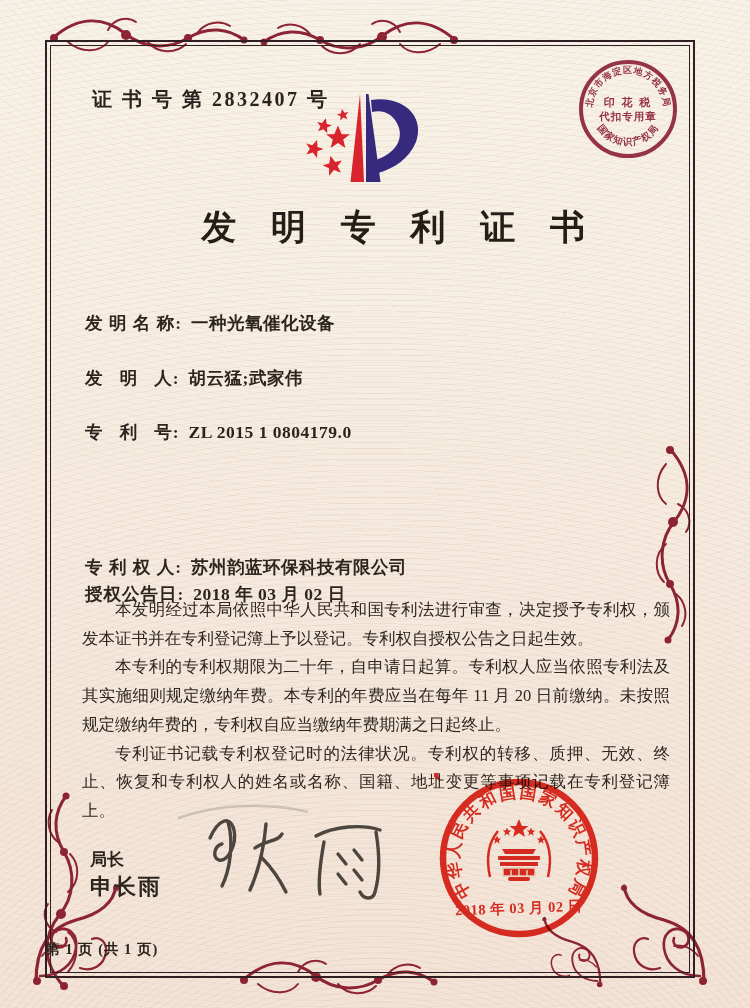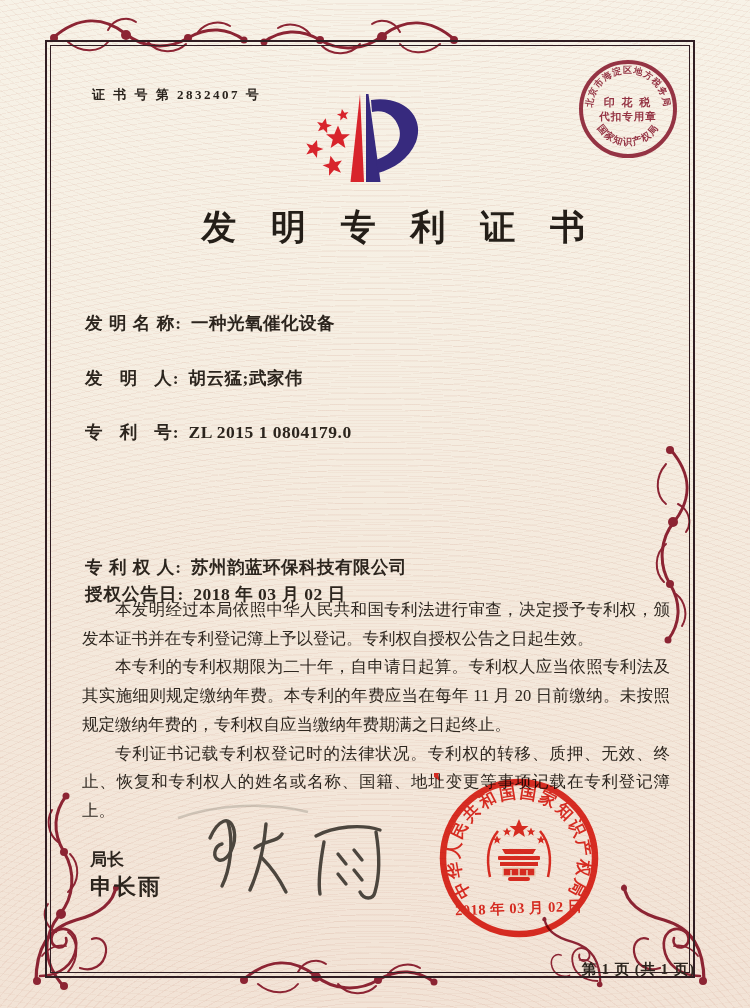--- a/index.html
+++ b/index.html
@@ -22,21 +22,21 @@
   
   .frame{
     position:absolute; left:45px; top:40px; width:650px; height:938px;
     border:2.5px solid #311e23;
   }
   .frame-inner{
     position:absolute; inset:3px; border:1.2px solid #311e23;
   }
   .abs{ position:absolute; }
   .certno{
-    left:92px; top:86px; font-size:13px; font-weight:600; letter-spacing:2.5px;
+    left:92px; top:86px; font-size:20px; font-weight:600; letter-spacing:2.5px;
     color:#2a231d;
   }
   .title{
     left:45px; top:204px; width:709px; text-align:center;
     font-size:35px; font-weight:700; letter-spacing:13px; color:#241e18;
   }
   .field{
     left:85px; display:flex; align-items:baseline;
     font-size:17.5px; font-weight:600; color:#2c251e;
   }
@@ -44,22 +44,22 @@
   .field .val{ margin-left:9px; letter-spacing:0.5px; }
   .paras{
     left:82px; top:596px; width:588px;
     font-size:16.5px; line-height:1.74; color:#2e2720; font-weight:400;
     text-align:justify;
   }
   .paras p{ text-indent:2em; }
   .signer-title{ left:90px; top:838px; font-size:17px; font-weight:600; color:#2c251e;margin-top:10px; }
   .signer-name { left:90px; top:872px; font-size:22px; font-weight:600; color:#2c251e; letter-spacing:2px; }
   .footer{
-    left:45px; top:940px; width:650px; text-align:right;
-    font-size:14.5px; color:#2c251e; font-weight:600; letter-spacing:1px;margin-top:20px;
+    left:45px; top:940px; width:650px; text-align:left;
+    font-size:14.5px; color:#2c251e; font-weight:600; letter-spacing:1px;
   }
   .seal-wrap{ left:434px; top:773px; width:170px; height:170px; mix-blend-mode:multiply; opacity:.95; }
   .stamp-wrap{ left:573px; top:54px; width:110px; height:110px; mix-blend-mode:multiply; opacity:.92; }
   .logo-wrap{ left:293px; top:86px; width:150px; height:110px; }
   .sig-wrap{ left:158px; top:798px; width:260px; height:112px; }
   .orn{ position:absolute; inset:0; width:750px; height:1008px; pointer-events:none; }
   svg text{ font-family:"Liberation Serif","DejaVu Serif",serif; }
 </style>
 </head>
 <body>

